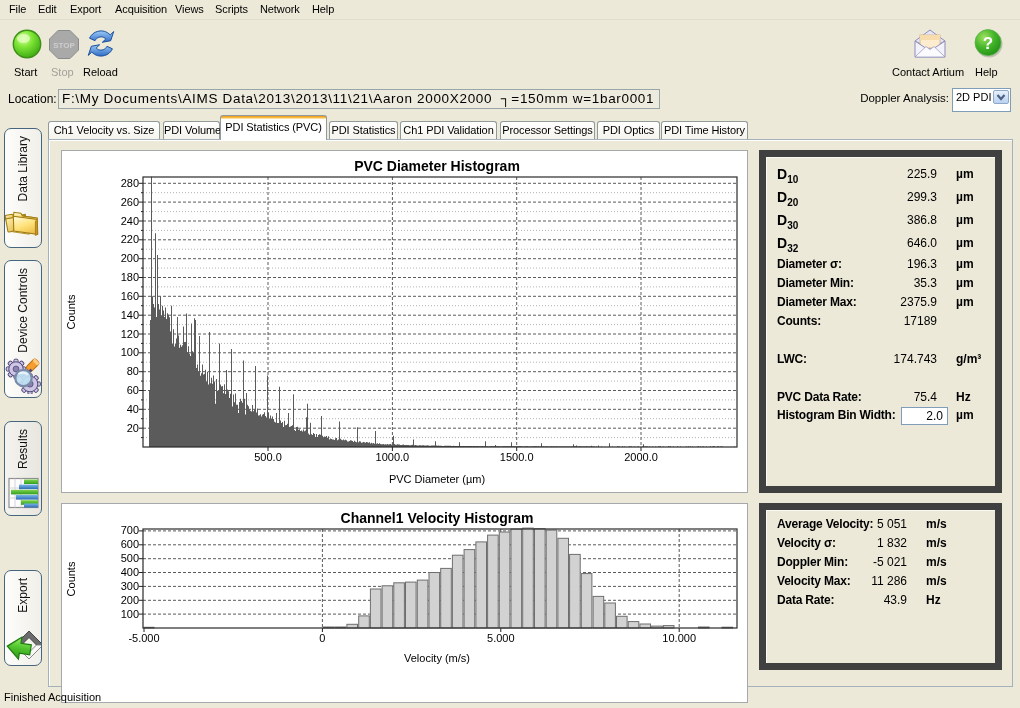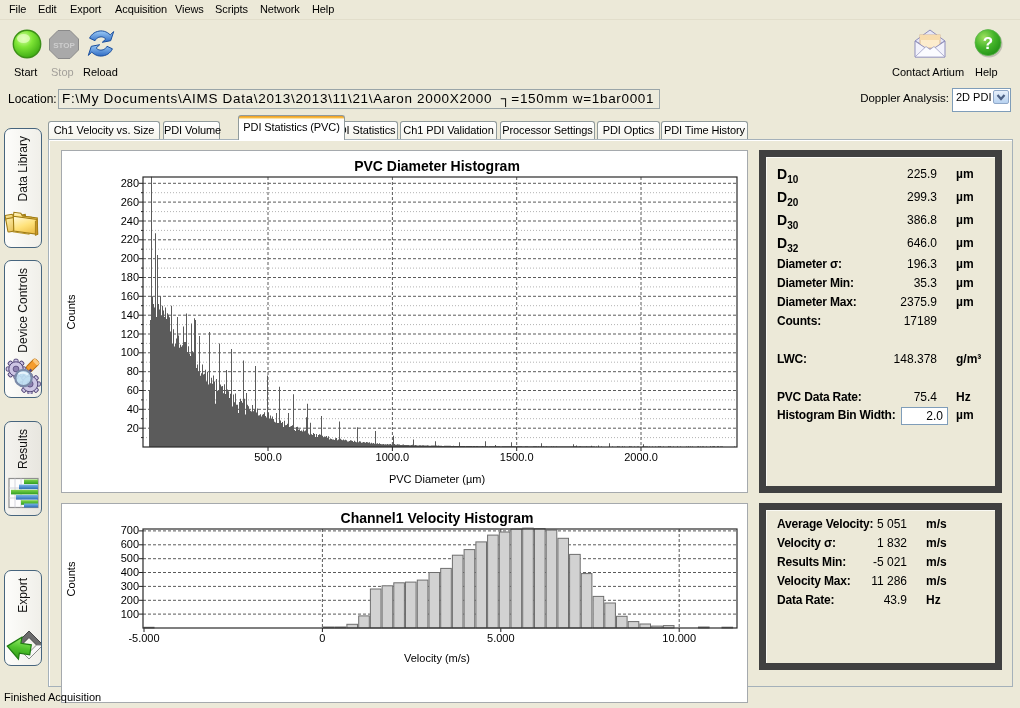--- a/index.html
+++ b/index.html
@@ -3,21 +3,21 @@
 <style>
 * { margin:0; padding:0; box-sizing:border-box; }
 html,body { width:1020px; height:708px; }
 body { background:#ece9d8; font-family:"Liberation Sans",sans-serif; position:relative; overflow:hidden; color:#000; }
 .abs { position:absolute; }
 .menu { position:absolute; top:0; left:0; width:1020px; height:19px; font-size:11px; letter-spacing:-0.1px; }
 .menu span { position:absolute; top:3px; }
 .toollbl { position:absolute; font-size:11px; top:66px; white-space:nowrap; }
 .field { position:absolute; background:#fff; border:1px solid #7f9db9; font-size:12px; white-space:nowrap; overflow:hidden; }
 .tab { position:absolute; top:121px; height:23px; background:linear-gradient(180deg,#ffffff,#f1f0e6); border:1px solid #919b9c; border-bottom:none; border-radius:3px 3px 0 0; font-size:11px; letter-spacing:-0.1px; text-align:center; line-height:17px; white-space:nowrap; }
-.tabA { position:absolute; top:115px; height:25px; background:linear-gradient(180deg,#e9971e 0px,#fbc44d 2px,#fdfdf8 3px,#ffffff 6px,#ffffff 100%); border:1px solid #919b9c; border-bottom:none; border-radius:3px 3px 0 0; font-size:11px; letter-spacing:-0.1px; text-align:center; line-height:23px; z-index:3; white-space:nowrap;margin-left:18px; }
+.tabA { position:absolute; top:115px; height:25px; background:linear-gradient(180deg,#e9971e 0px,#fbc44d 2px,#fdfdf8 3px,#ffffff 6px,#ffffff 100%); border:1px solid #919b9c; border-bottom:none; border-radius:3px 3px 0 0; font-size:11px; letter-spacing:-0.1px; text-align:center; line-height:23px; z-index:3; white-space:nowrap; }
 .main { position:absolute; left:48px; top:139px; width:965px; height:548px; background:#ece9d8; border:1px solid #a5b1ba; box-shadow:inset 1px 1px 0 #fff; z-index:1; }
 .cpanel { position:absolute; background:#fff; border:1px solid #a5a9ad; z-index:2; }
 .spanel { position:absolute; border:7px solid #404040; box-shadow:inset 1px 1px 0 rgba(255,255,255,.7); z-index:2; }
 .vtab { position:absolute; left:4px; width:38px; background:linear-gradient(90deg,#fdfdfb,#f0efe9); border:1px solid #47657e; border-radius:7px; }
 .vtab .txt { position:absolute; top:7px; left:0; width:100%; display:flex; justify-content:center; }
 .vtab .txt span { writing-mode:vertical-rl; transform:rotate(180deg); font-size:12px; color:#111; }
 .vtab svg { position:absolute; left:50%; transform:translateX(-50%); }
 .row { position:absolute; left:0; width:100%; height:16px; line-height:16px; font-size:12px; white-space:nowrap; }
 .row .lbl { position:absolute; left:11px; font-weight:bold; letter-spacing:-0.2px; }
 .row .dl { position:absolute; left:11px; font-weight:bold; font-size:14px; }
@@ -360,21 +360,21 @@
       <span class="lbl">Diameter Max:</span>
       <span class="val" style="right:58px">2375.9</span>
       <span class="unit" style="left:190px">µm</span>
     </div>
 <div class="row" style="top:156px">
       <span class="lbl">Counts:</span>
       <span class="val" style="right:58px">17189</span>
     </div>
 <div class="row" style="top:194px">
       <span class="lbl">LWC:</span>
-      <span class="val" style="right:58px">148.378</span>
+      <span class="val" style="right:58px">174.743</span>
       <span class="unit" style="left:190px">g/m³</span>
     </div>
 <div class="row" style="top:232px">
       <span class="lbl">PVC Data Rate:</span>
       <span class="val" style="right:58px">75.4</span>
       <span class="unit" style="left:190px">Hz</span>
     </div>
 <div class="row" style="top:250px">
       <span class="lbl">Histogram Bin Width:</span>
       <span class="unit">µm</span>
@@ -462,21 +462,21 @@
       <span class="lbl">Average Velocity:</span>
       <span class="val" style="right:88px">5 051</span>
       <span class="unit" style="left:160px">m/s</span>
     </div>
 <div class="row" style="top:25px">
       <span class="lbl">Velocity σ:</span>
       <span class="val" style="right:88px">1 832</span>
       <span class="unit" style="left:160px">m/s</span>
     </div>
 <div class="row" style="top:44px">
-      <span class="lbl">Results Min:</span>
+      <span class="lbl">Doppler Min:</span>
       <span class="val" style="right:88px">-5 021</span>
       <span class="unit" style="left:160px">m/s</span>
     </div>
 <div class="row" style="top:63px">
       <span class="lbl">Velocity Max:</span>
       <span class="val" style="right:88px">11 286</span>
       <span class="unit" style="left:160px">m/s</span>
     </div>
 <div class="row" style="top:82px">
       <span class="lbl">Data Rate:</span>

